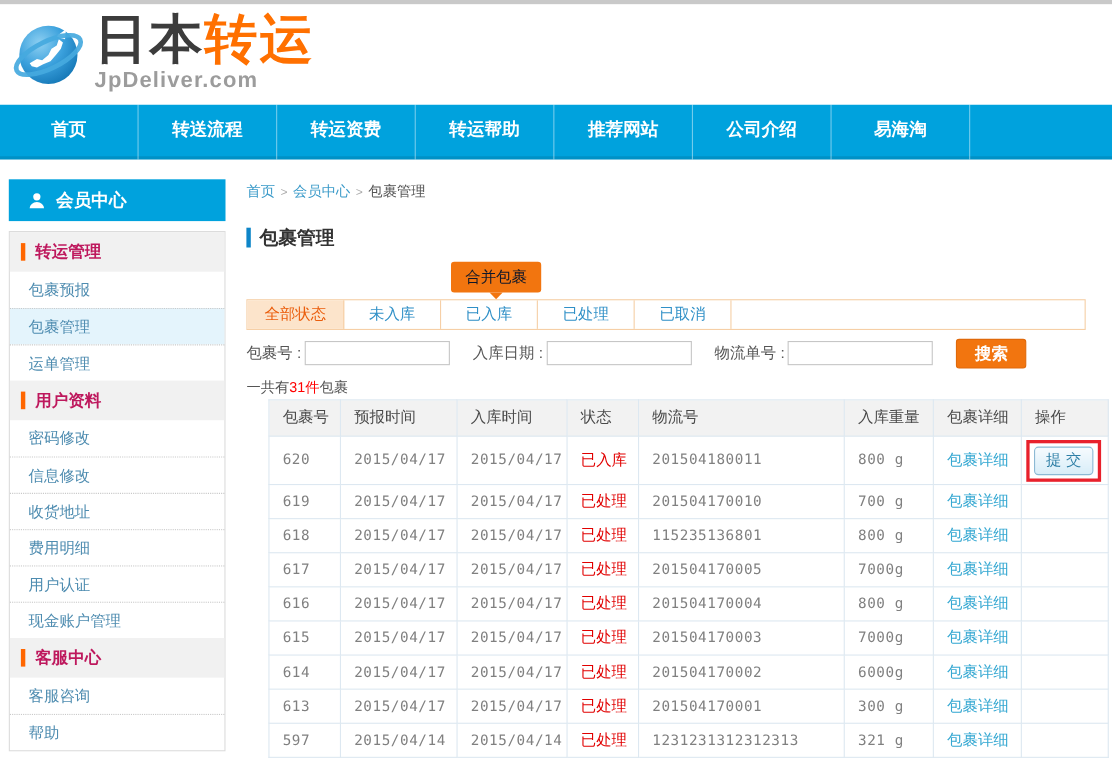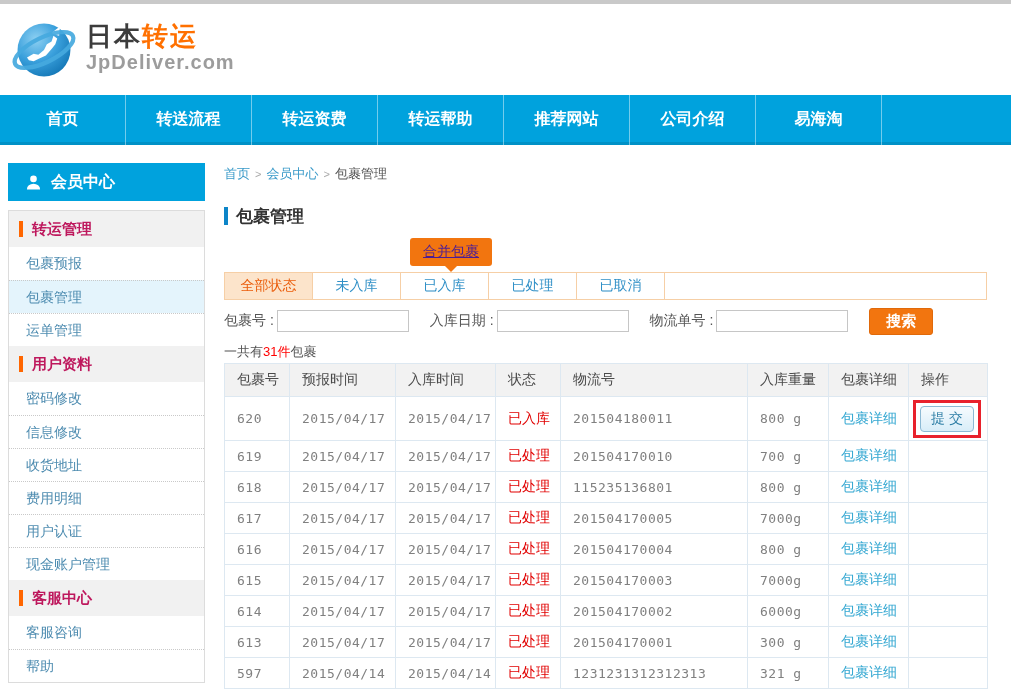--- a/index.html
+++ b/index.html
@@ -5,21 +5,21 @@
   * { box-sizing: border-box; margin: 0; padding: 0; }
   html,body { background:#fff; }
   body { width:1011px; height:689px; font-family:"Liberation Sans","DejaVu Sans",sans-serif; }
   .canvas { position:relative; width:1011px; height:689px; overflow:hidden; background:#fff; }
 
   .top-strip { height:4px; background:#c9c9c9; }
 
   
   .site-header { height:91px; position:relative; background:#fff; }
   .logo { position:absolute; left:10px; top:7px; display:flex; align-items:center; gap:8px; cursor:pointer; }
-  .logo-title { font-size:26px; font-weight:bold; color:#3c3c3c; line-height:1; letter-spacing:2px;font-family:Liberation Serif, serif; }
+  .logo-title { font-size:48px; font-weight:bold; color:#3c3c3c; line-height:1; letter-spacing:2px;font-family:Liberation Serif, serif; }
   .logo-title .orange { color:#ff7000; }
   .logo-domain { font-size:20px; font-weight:bold; color:#9c9c9c; letter-spacing:1px; margin-top:1px; }
 
   
   .main-nav { height:50px; background:#00a2dd; box-shadow: inset 0 -3px 0 rgba(0,0,0,0.10); }
   .main-nav ul { list-style:none; display:flex; height:50px; }
   .nav-item { width:126px; height:50px; line-height:47px; text-align:center; color:#fff;
               font-size:16px; font-weight:bold; border-right:1px solid rgba(255,255,255,.45); cursor:pointer; }
 
   
@@ -38,41 +38,41 @@
   .content { position:absolute; left:224px; top:165px; width:763px; }
   .breadcrumb { font-size:13px; height:16px; color:#999; }
   .breadcrumb .crumb-link { color:#3a9ac9; cursor:pointer; }
   .breadcrumb .crumb-current { color:#555; }
   .breadcrumb .sep { margin:0 5px; color:#aaa; font-size:11px; }
 
   .page-title-row { margin-top:25px; display:flex; align-items:center; gap:8px; height:20px; }
   .tbar { width:4px; height:18px; background:#0d85c8; }
   .page-title-row h1 { font-size:17px; color:#333; font-weight:bold; }
 
-  .merge-btn { position:absolute; left:186px; top:73px; background:#f2750f; color:#4c1d95; border:none;
-               font-size:14px; padding:5px 13px; border-radius:3px; cursor:pointer;text-decoration:underline; }
+  .merge-btn { position:absolute; left:186px; top:73px; background:#f2750f; color:#0f172a; border:none;
+               font-size:14px; padding:5px 13px; border-radius:3px; cursor:pointer; }
   .merge-btn::after { content:""; position:absolute; left:50%; bottom:-6px; margin-left:-6px;
                border-left:6px solid transparent; border-right:6px solid transparent; border-top:6px solid #f2750f; }
 
   .tabs { display:flex; border:1px solid #f6cfa6; height:28px; margin-top:46px; background:#fff; }
   .tab { width:88px; display:flex; align-items:center; justify-content:center; font-size:14px;
          color:#3090c7; cursor:pointer; border-right:1px solid #f6cfa6; }
   .tab.active { background:#fce4cb; color:#ea5d0c;text-align:right; }
 
   .search-row { margin-top:9px; display:flex; align-items:center; font-size:14px; color:#555; height:24px; }
   .search-field { display:flex; align-items:center; }
   .search-field .sf-label { margin-right:3px; white-space:nowrap; }
   .search-field input { width:132px; height:22px; border:1px solid #c6c6c6; margin-right:21px; padding:0 4px; font-size:13px; color:#555; }
   .search-btn { background:#f2750f; color:#fff; font-size:15px; font-weight:bold; border:1px solid #e0690a;
                 border-radius:3px; padding:3px 16px; cursor:pointer; }
 
   .summary { margin-top:10px; font-size:13px; color:#555; height:16px; }
   .summary .red { color:#ff0000; }
 
-  table { margin-top:4px; width:763px; border-collapse:collapse; table-layout:fixed; }
+  table { margin-top:4px; width:763px; border-collapse:collapse; table-layout:fixed;margin-left:20px; }
   th { background:#f2f2f2; border:1px solid #dde8f1; font-size:14px; color:#4a4a4a; font-weight:normal;
        text-align:left; padding:7px 0 7px 12px; }
   td { border:1px solid #dde8f1; font-size:13px; color:#808080; padding:0 0 0 12px; height:31px; background:#fff; }
   tr.tall td { height:44px; }
   .num { font-family:"DejaVu Sans Mono","Liberation Mono",monospace; letter-spacing:0.5px; }
   td.status-cell { color:#e10000; font-size:14px; }
   td.detail-cell a { color:#35a8d2; font-size:14px; cursor:pointer; text-decoration:none; }
   td.action-cell { padding-left:4px; }
   .hl-box { display:inline-block; border:3px solid #e8212c; padding:3px 4px; }
   .submit-btn { background:linear-gradient(#f6fbfe,#d8edf8); border:1px solid #8cb9d4; border-radius:4px;

